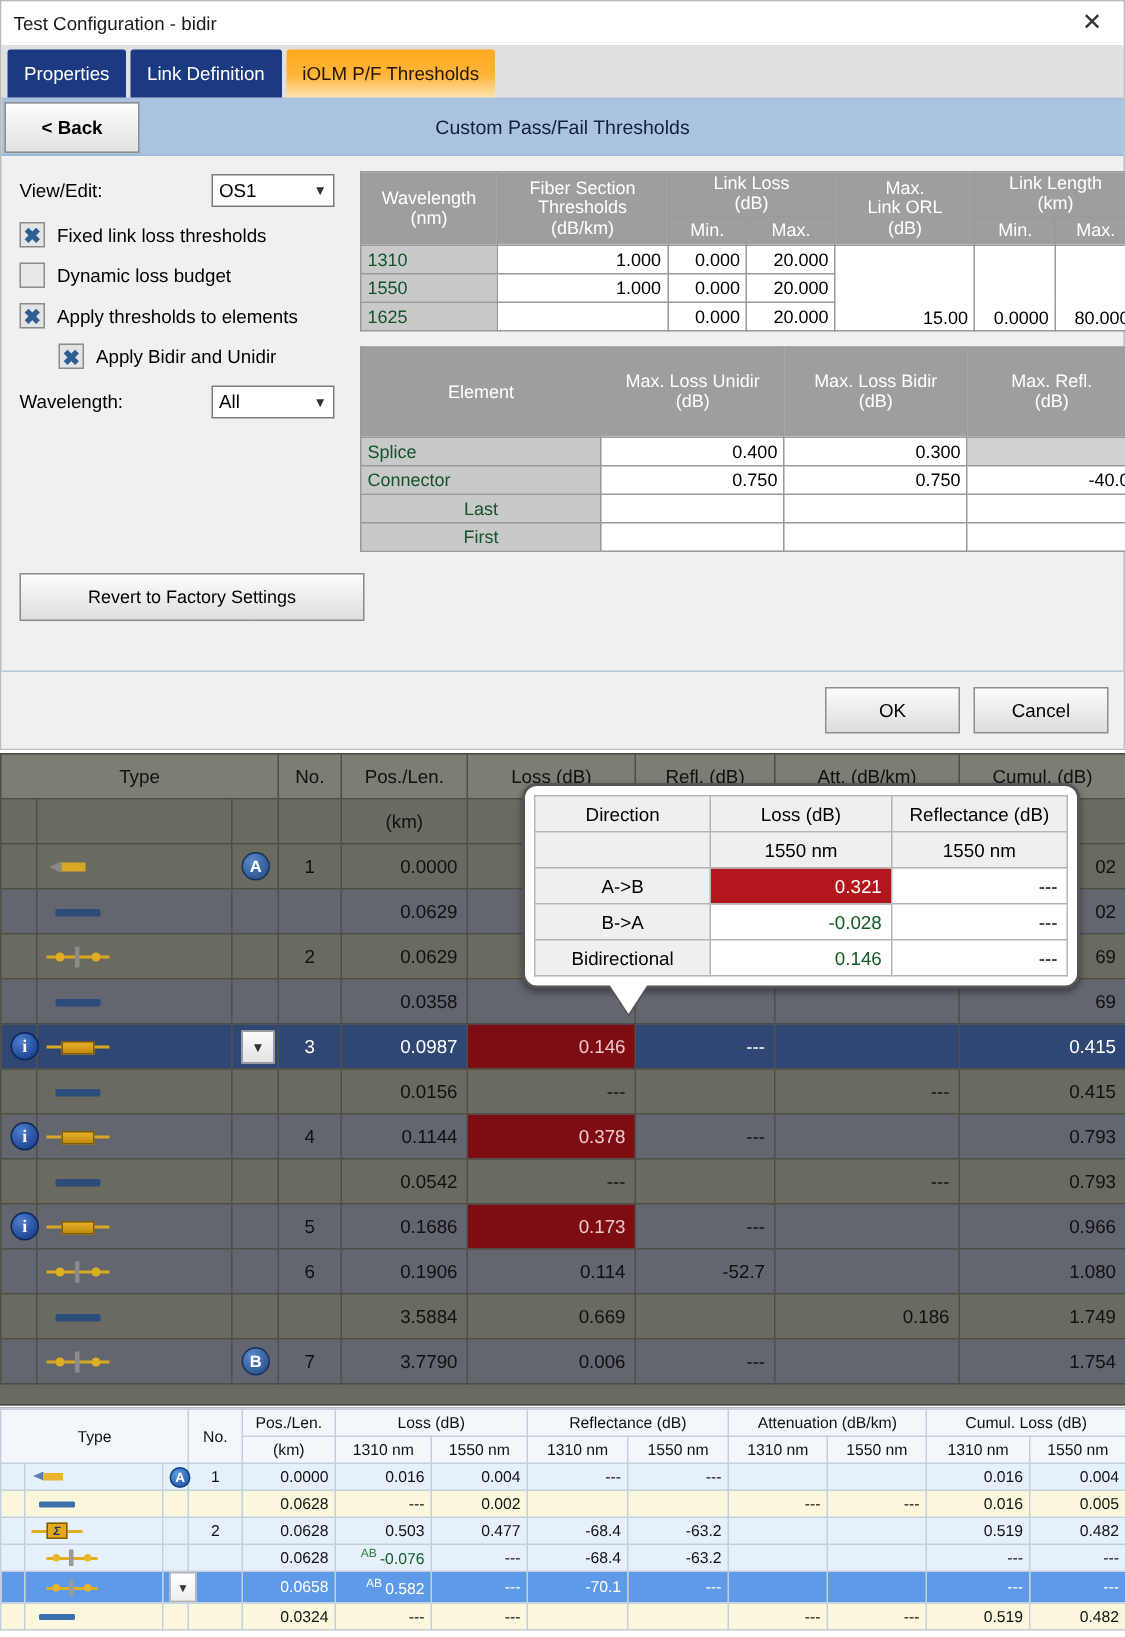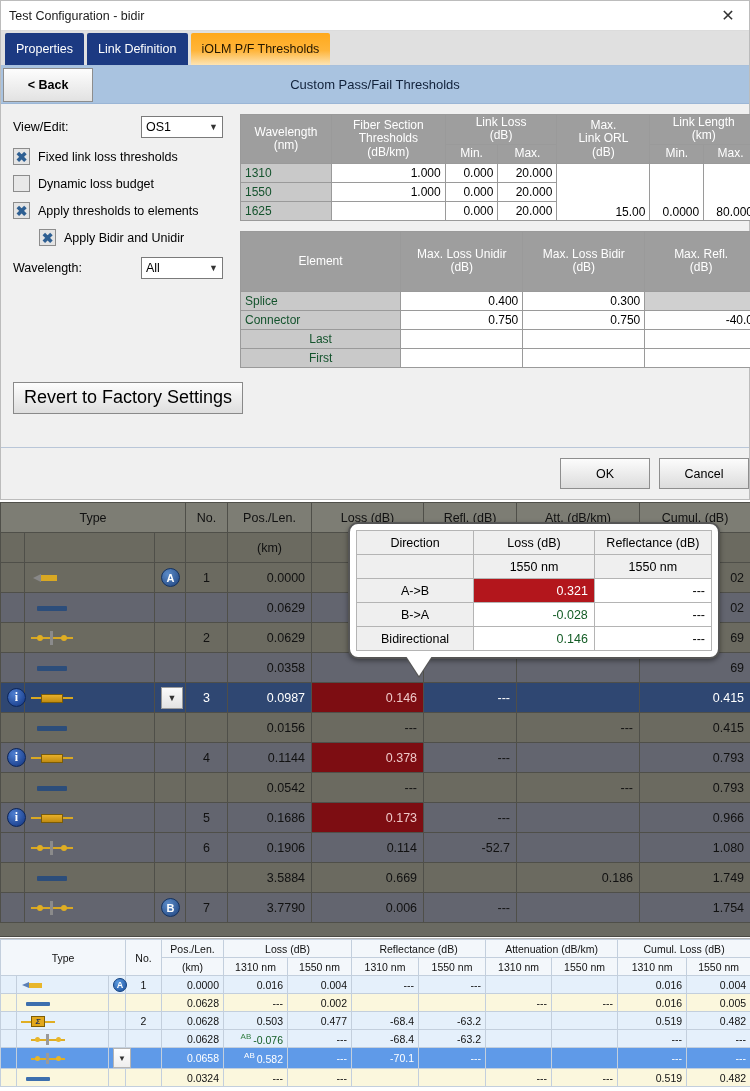--- a/index.html
+++ b/index.html
@@ -39,22 +39,22 @@
 
   .rightpane { flex:1; padding-right:2px;}
 
   table.grid { border-collapse:collapse; width:100%; table-layout:fixed;margin-left:17px;}
   table.grid th, table.grid td { border:1px solid #9a9a9a; font-size:12px; padding:1px 4px; height:19px;}
   table.grid th { background:#9e9e9e; color:#fff; font-weight:normal; text-align:center; line-height:1.12;}
   td.hdrcell { background:#c9c9c9; color:#14532d; text-align:left; }
   td.val { background:#fff; text-align:right; }
   td.grayed { background:#d0d0d0; }
 
-  .revert { margin:14px 0 0 12px; width:230px; height:32px; background:linear-gradient(180deg,#fdfdfd,#dedede); border:1px solid #898989; display:flex; align-items:center; justify-content:center; font-size:18px; cursor:pointer;}
-  .footer { position:absolute; left:0; right:0; bottom:0; height:52px; border-top:1px solid #b9c6d8; background:#f0f0f0; display:flex; align-items:center; justify-content:flex-end; padding-right:0;}
+  .revert { margin:14px 0 0 12px; width:230px; height:32px; background:linear-gradient(180deg,#fdfdfd,#dedede); border:1px solid #898989; display:flex; align-items:center; justify-content:center; font-size:12px; cursor:pointer;}
+  .footer { position:absolute; left:0; right:0; bottom:0; height:52px; border-top:1px solid #b9c6d8; background:#f0f0f0; display:flex; align-items:center; justify-content:flex-end; padding-right:10px;}
   .fbtn { width:90px; height:31px; background:linear-gradient(180deg,#fcfcfc,#dcdcdc); border:1px solid #8e8e8e; display:flex; align-items:center; justify-content:center; font-size:12.5px; margin-left:9px; cursor:pointer;}
 
   
   .darkwrap { position:absolute; left:0; top:502px; width:750px; height:435px; background:#6a6a62; border-bottom:1px solid #4a4a44;}
   table.dark { border-collapse:collapse; width:750px; table-layout:fixed; }
   table.dark th, table.dark td { font-size:12.5px; border:1px solid #4f4f49; padding:0 6px; height:30px; color:#111; }
   table.dark th { background:#7d7d74; font-weight:normal; color:#111; }
   table.dark td.num { text-align:right; }
   table.dark td.ctr { text-align:center; }
   .r-a { background:#6b6a60; }

